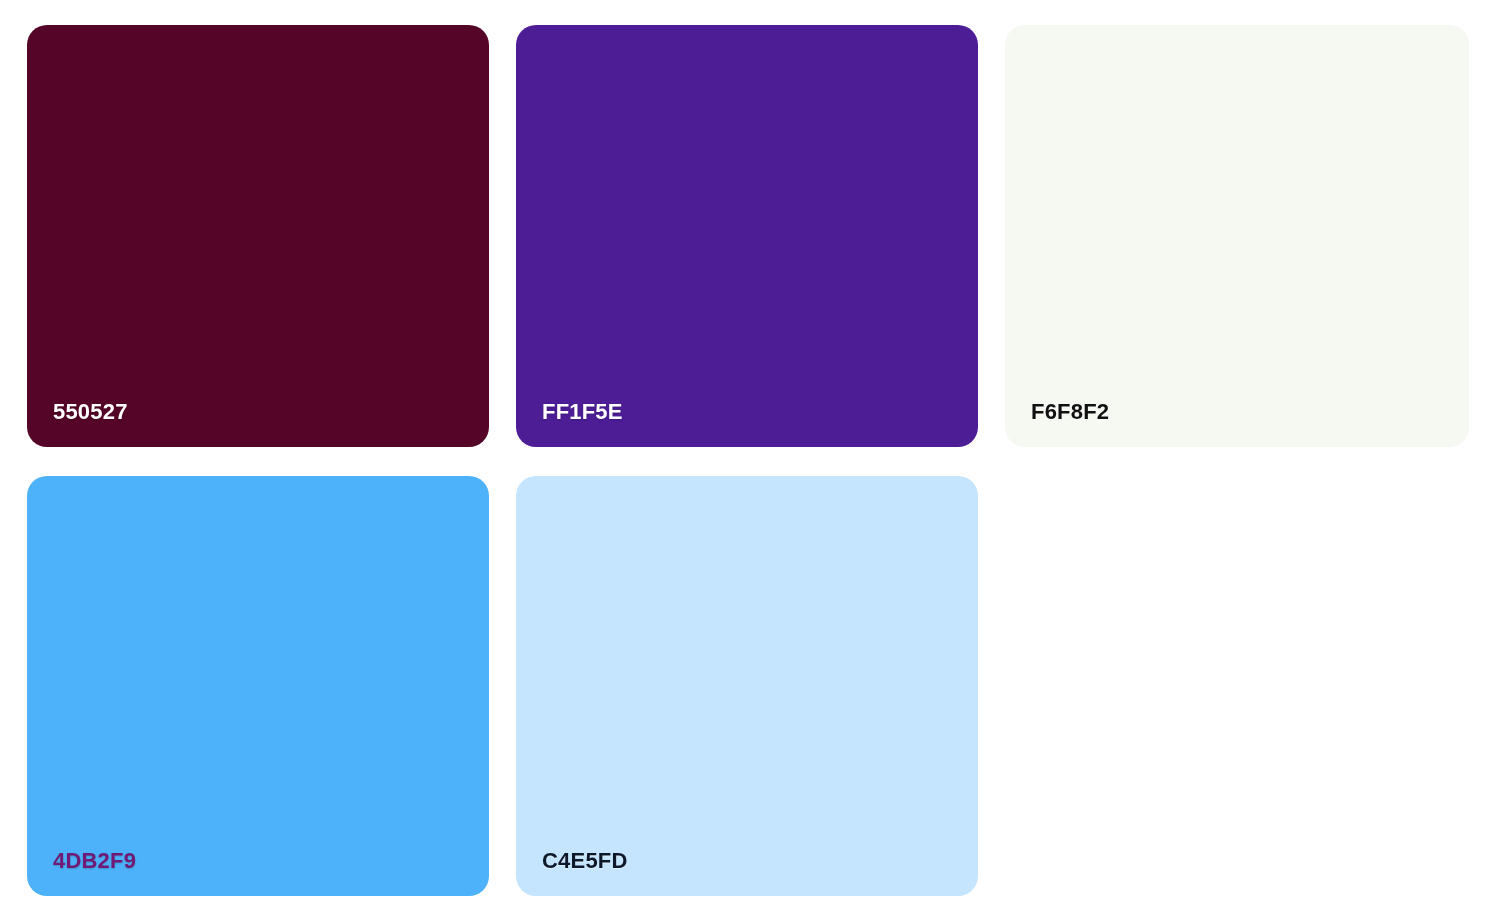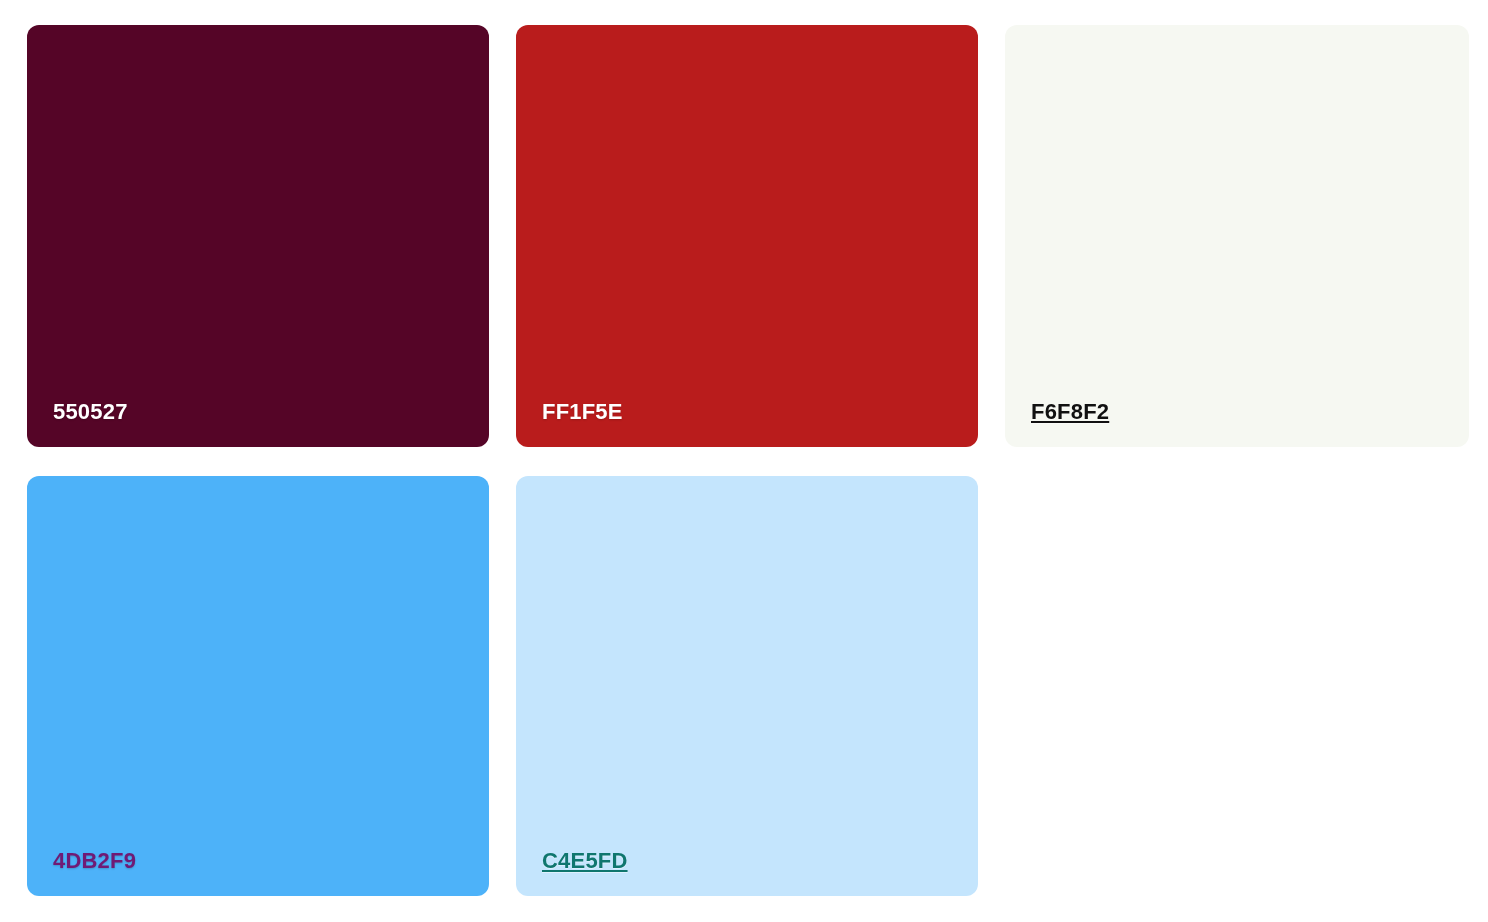--- a/index.html
+++ b/index.html
@@ -23,21 +23,21 @@
     display: grid;
     grid-template-columns: 462px 462px 464px;
     grid-template-rows: 422px 420px;
     column-gap: 27px;
     row-gap: 29px;
     align-content: start;
   }
 
   .swatch-card {
     position: relative;
-    border-radius: 12px;
+    border-radius: 20px;
     overflow: hidden;
     box-sizing: border-box;
   }
 
   .swatch-card.empty-slot {
     background: transparent;
     border-radius: 0;
   }
 
   .swatch-label {
@@ -53,43 +53,42 @@
   }
 
   .swatch-label.on-dark {
     color: #FFFFFF;
     text-shadow: 0 1px 2px rgba(0, 0, 0, 0.18);
   }
 
   .swatch-label.on-light {
     color: #111111;
     text-shadow: 0 1px 1px rgba(255, 255, 255, 0.45);
-    text-decoration: underline;
   }
 </style>
 </head>
 <body style="background: rgb(255, 255, 255);">
 
 <div id="palette-grid">
 
   <div class="swatch-card" style="background: rgb(85, 5, 39);">
     <span class="swatch-label on-dark" style="color: rgb(255, 255, 255);">550527</span>
   </div>
 
-  <div class="swatch-card" style="background: #b91c1c;">
+  <div class="swatch-card" style="background: #4c1d95;">
     <span class="swatch-label on-dark" style="color: rgb(255, 255, 255);">FF1F5E</span>
   </div>
 
   <div class="swatch-card" style="background: rgb(246, 248, 242);">
     <span class="swatch-label on-light" style="color: rgb(17, 17, 17);">F6F8F2</span>
   </div>
 
   <div class="swatch-card" style="background: rgb(77, 178, 249);">
     <span class="swatch-label on-dark" style="color: #701a75;">4DB2F9</span>
   </div>
 
   <div class="swatch-card" style="background: rgb(196, 229, 253);">
-    <span class="swatch-label on-light" style="color: #0f766e;">C4E5FD</span>
+    <span class="swatch-label on-light" style="color: #0f172a;">C4E5FD</span>
   </div>
 
   <div class="swatch-card empty-slot"></div>
 
 </div>
 
 </body></html>

